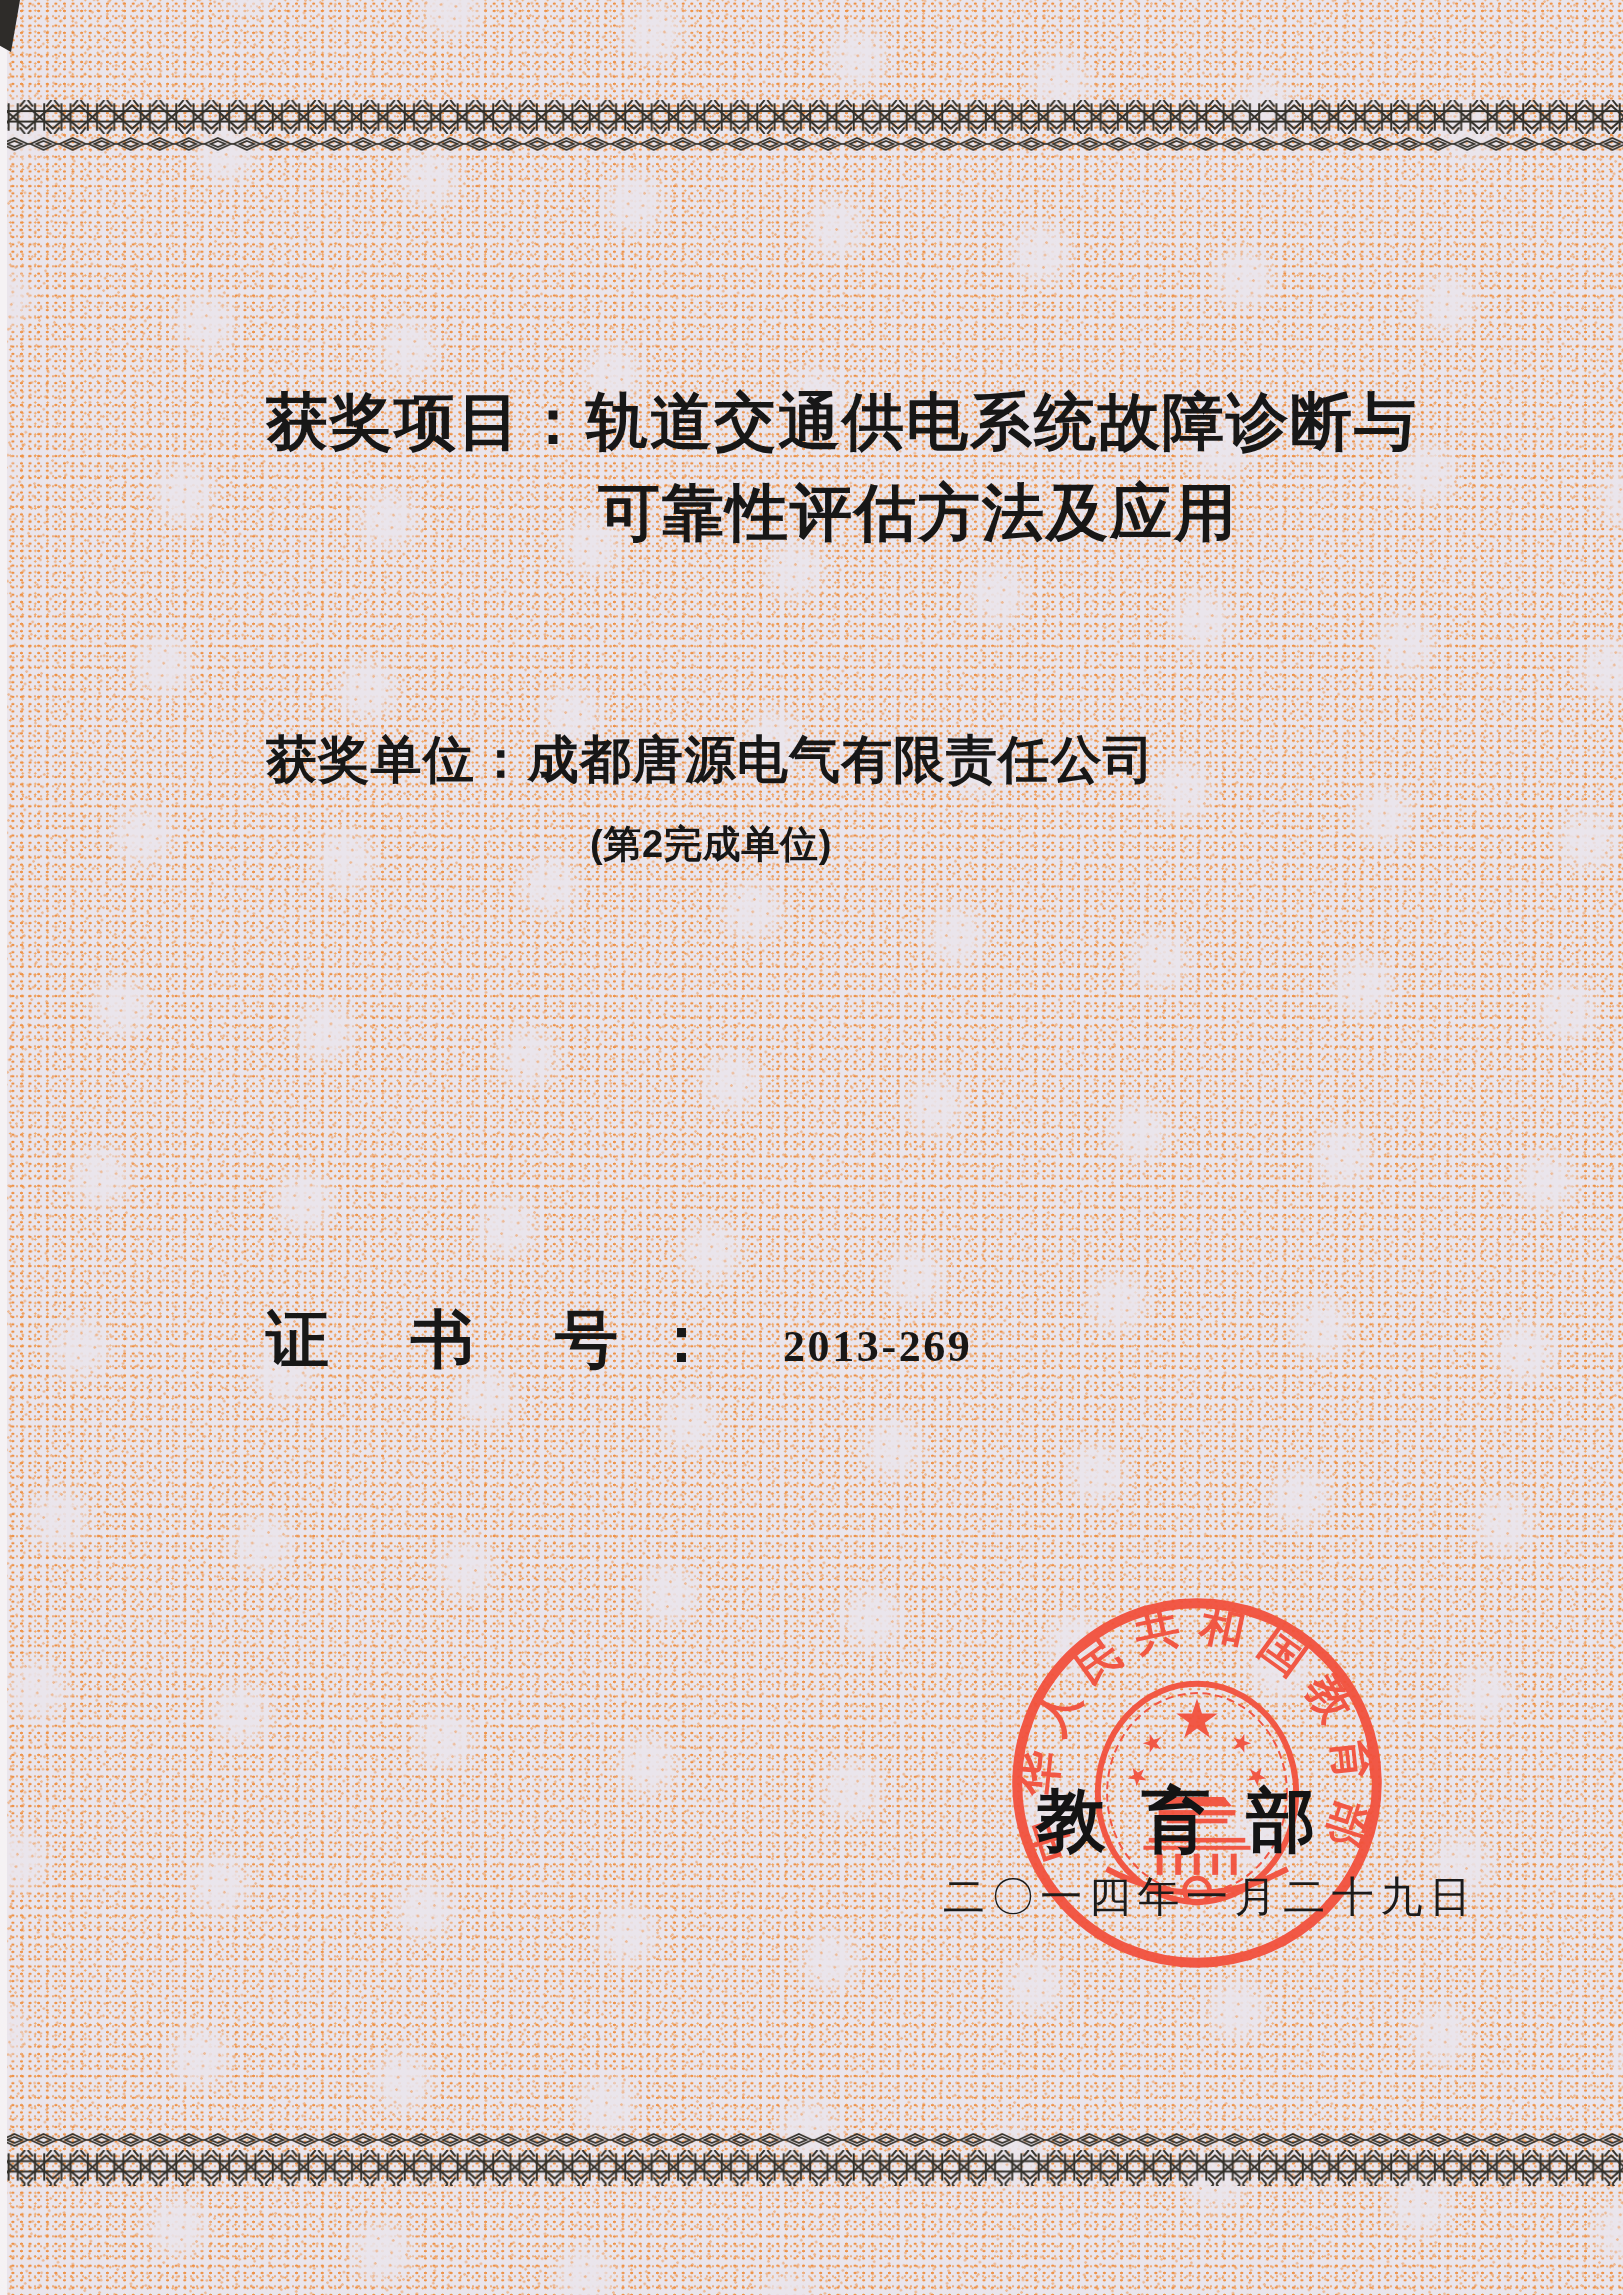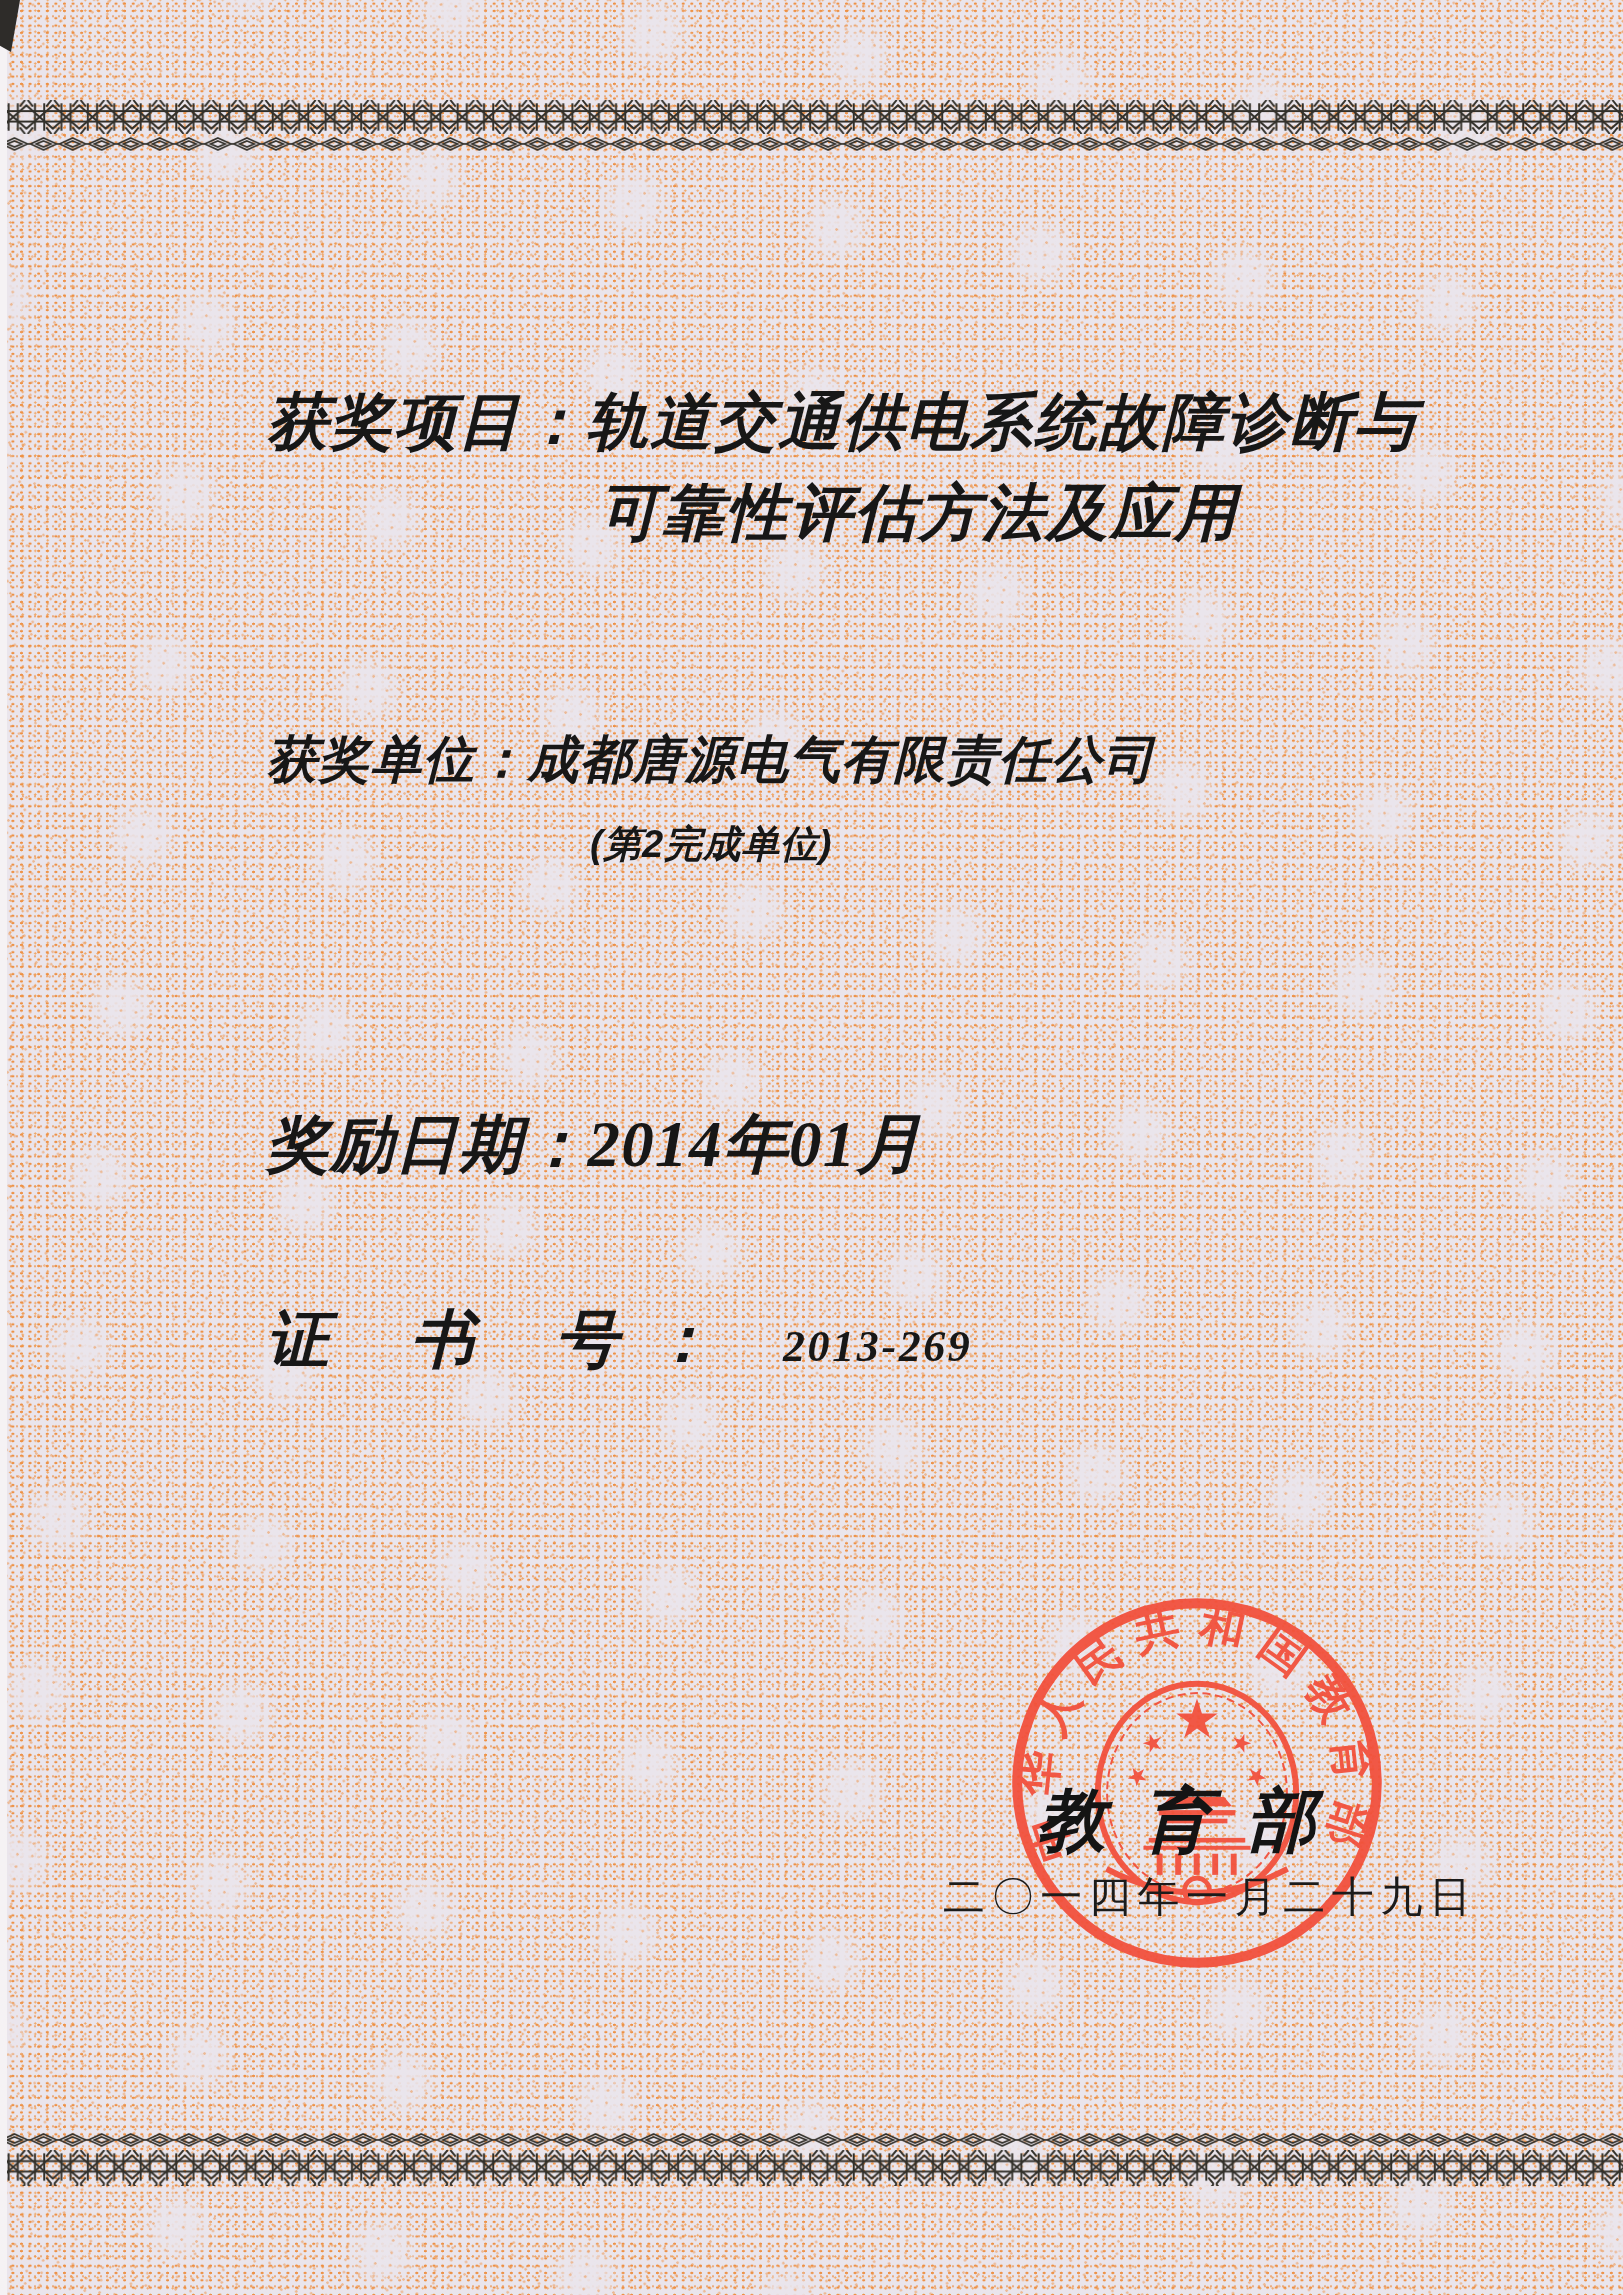--- a/index.html
+++ b/index.html
@@ -32,21 +32,21 @@
   .band-knot-top{top:100px;height:34px;}
   .band-diamond-top{top:136px;height:16.5px;}
   .band-diamond-bottom{top:2132px;height:16.5px;}
   .band-knot-bottom{top:2150px;height:36px;}
 
   .scan-strip-left{position:absolute;left:0;top:0;bottom:0;width:7.3px;background:#f5f2f4;z-index:3;}
   .scan-corner{position:absolute;left:0;top:0;width:20px;height:52px;background:#2e2c29;z-index:4;
     clip-path:polygon(0 0,100% 0,55% 100%,0 88%);}
 
   .line{position:absolute;z-index:5;white-space:nowrap;font-weight:700;line-height:1;}
-  .cjk{font-family:"Liberation Sans", sans-serif;font-style:italic;}
+  .cjk{font-family:"Liberation Sans", sans-serif;}
   .num{font-family:"Liberation Serif", serif;}
 
   .l-project1{left:266px;top:391px;font-size:62px;letter-spacing:2px;}
   .l-project2{left:598px;top:482px;font-size:62px;letter-spacing:2px;}
   .l-awardee{left:266px;top:734px;font-size:51px;letter-spacing:1.3px;}
   .l-awardee-note{left:590px;top:825px;font-size:38px;letter-spacing:0.7px;}
   .l-grade{left:266px;top:931px;font-size:63px;letter-spacing:1.3px;}
   .l-adate{left:266px;top:1112px;font-size:63px;letter-spacing:1.3px;}
   .l-adate .num{font-size:65px;}
   .l-certno{left:266px;top:1308px;font-size:63px;}
@@ -127,21 +127,20 @@
 
   <div class="line cjk l-project1"><span>获奖项目：</span><span>轨道交通供电系统故障诊断与</span></div>
 
   <div class="line cjk l-project2"><span>可靠性评估方法及应用</span></div>
 
   <div class="line cjk l-awardee"><span>获奖单位：</span><span>成都唐源电气有限责任公司</span></div>
 
   <div class="line cjk l-awardee-note"><span>(第2完成单位)</span></div>
 
 
-  <div class="line cjk l-adate"><span>奖励日期：</span><span class="num">2014年01月</span></div>
 
   <div class="line cjk l-certno"><span class="label">证 书 号：</span><span class="num">2013-269</span></div>
 
   <div class="seal">
     <svg viewBox="0 0 590 590">
       <g fill="none" stroke="#f2503c">
         <circle cx="295" cy="295" r="272" stroke-width="15"></circle>
       </g>
       <path id="ringPath" d="M 118.9 418.3 A 215 215 0 1 1 471.1 418.3" fill="none" stroke="none"></path>
       <text font-size="68" font-weight="700" fill="#f2503c" letter-spacing="22" font-family="'Liberation Serif', serif">

